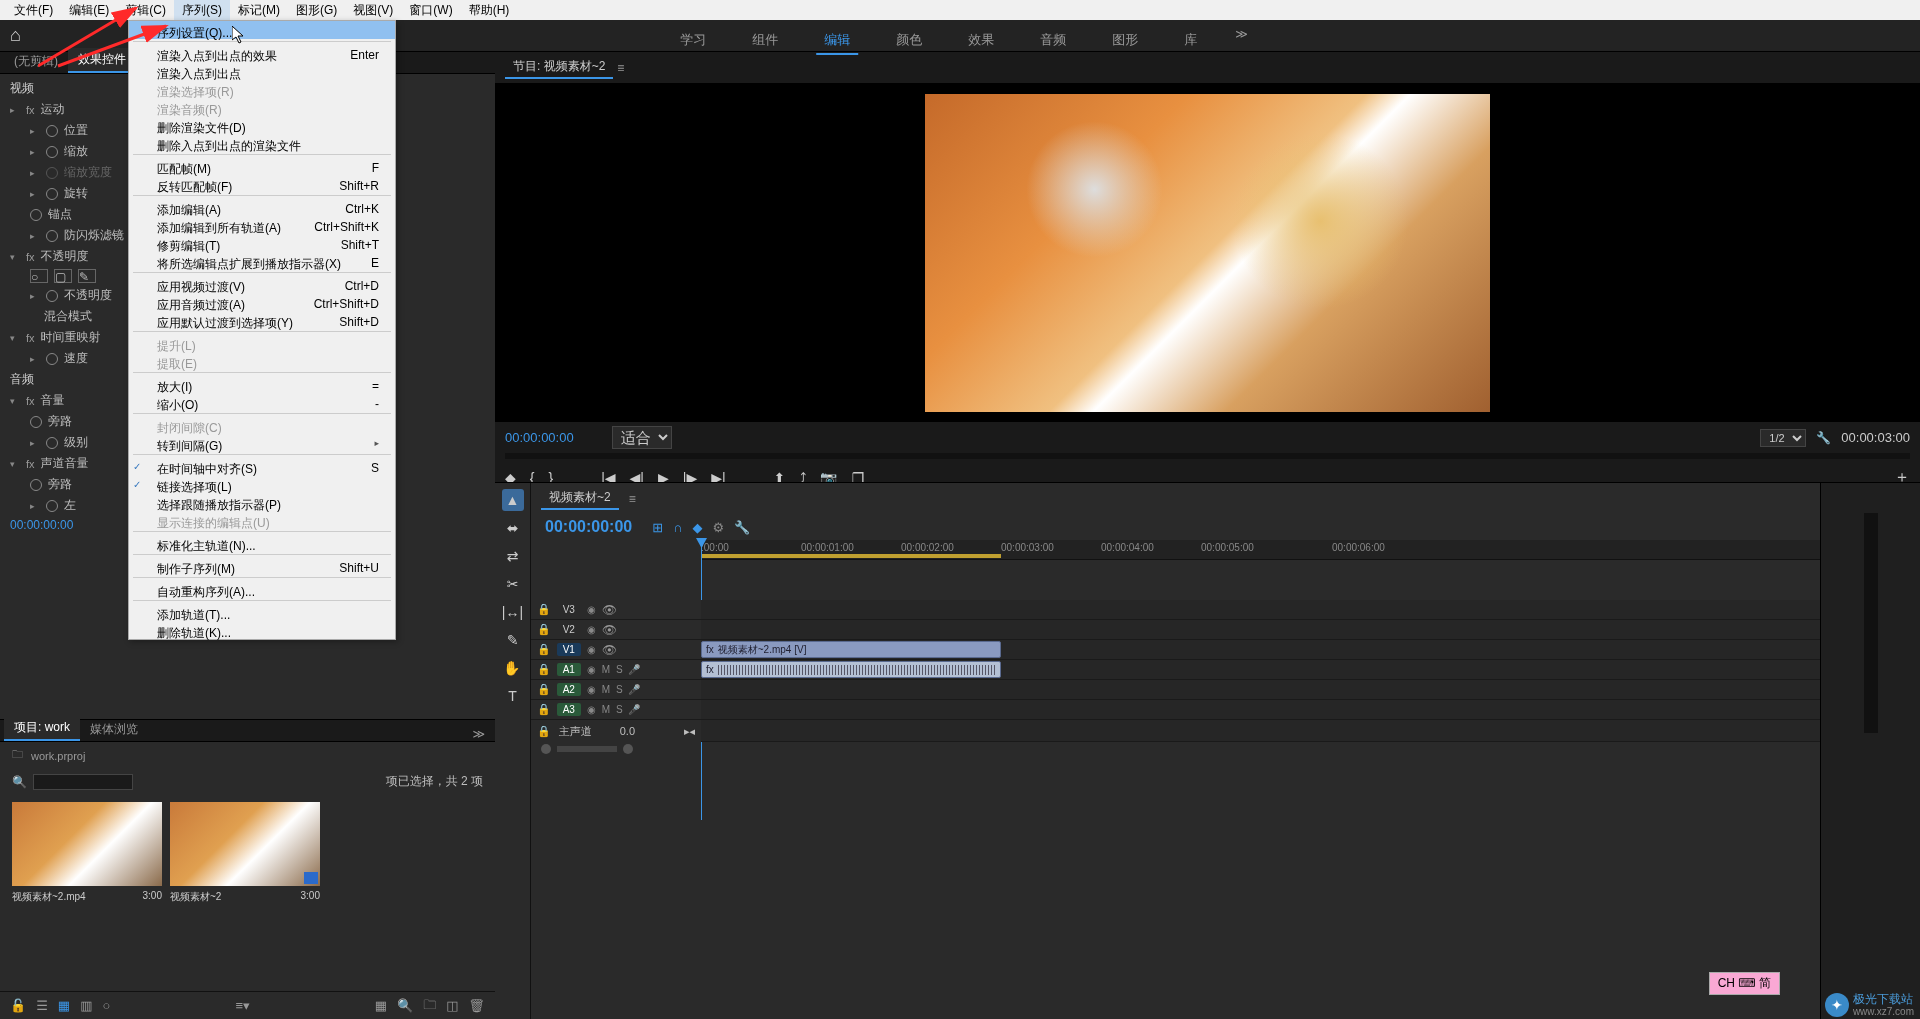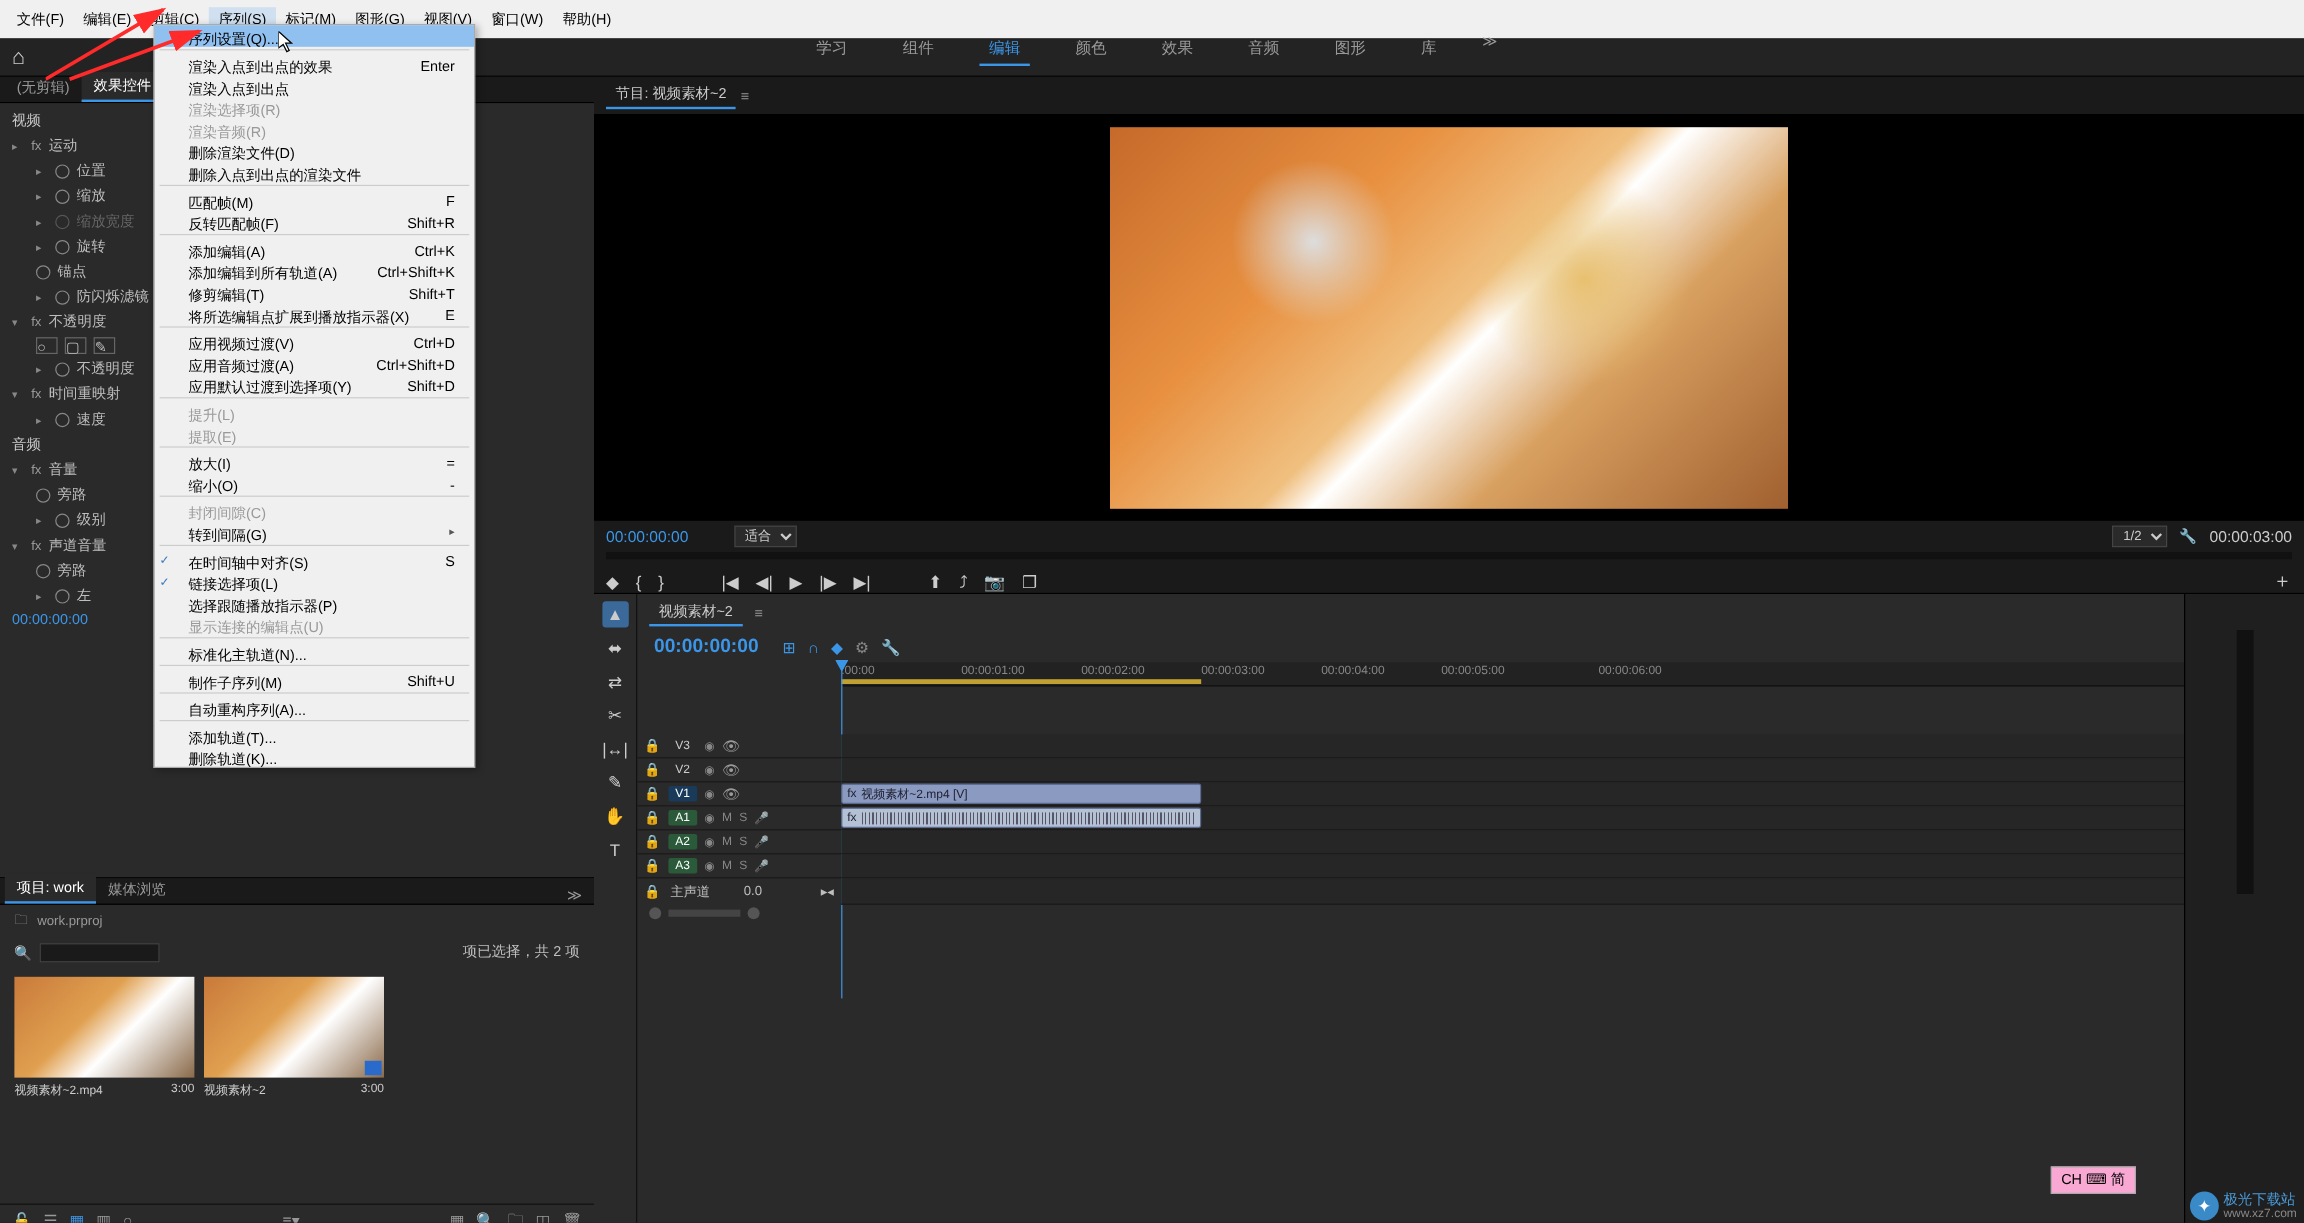--- a/index.html
+++ b/index.html
@@ -1,19 +1,19 @@
 <!DOCTYPE html>
 <html><head>
 <meta charset="utf-8">
 <style>
 * { margin: 0; padding: 0; box-sizing: border-box; font-family: "Microsoft YaHei", sans-serif; }
 body { background: #232323; color: #bebebe; font-size: 12px; overflow: hidden; width: 1920px; height: 1019px; position: relative; }
 
 
-.menubar { background: #f0f0f0; height: 32px; display: flex; align-items: center; padding: 0 6px; color: #000; }
+.menubar { background: #f0f0f0; height: 20px; display: flex; align-items: center; padding: 0 6px; color: #000; }
 .menubar .mi { padding: 2px 8px; cursor: pointer; font-size: 12px; }
 .menubar .mi.active { background: #d0e0f0; }
 
 
 .toolbar { background: #232323; height: 32px; display: flex; align-items: center; padding: 0 10px; border-bottom: 1px solid #000; }
 .workspace-tabs { position: absolute; left: 50%; transform: translateX(-50%); display: flex; gap: 30px; top: 27px; }
 .workspace-tabs .wt { color: #999; cursor: pointer; font-size: 13px; padding: 4px 8px; }
 .workspace-tabs .wt.active { color: #3b96e8; border-bottom: 2px solid #3b96e8; }
 .workspace-tabs .more { color: #999; cursor: pointer; }
 
@@ -79,21 +79,21 @@
 .program-video { flex: 1; display: flex; justify-content: center; align-items: center; background: #000; }
 .video-frame { width: 565px; height: 318px; background: 
   radial-gradient(circle at 30% 30%, #ddd 0%, transparent 15%),
   radial-gradient(circle at 70% 40%, #e8c070 0%, transparent 20%),
   linear-gradient(135deg, #c56a2a 0%, #e89040 30%, #f0c080 50%, #fff 55%, #d8a060 70%, #a06030 100%);
   position: relative; }
 .program-controls { height: 60px; padding: 4px 10px; }
 .pc-row1 { display: flex; align-items: center; gap: 8px; font-size: 12px; }
 .pc-tc { color: #3b96e8; font-size: 13px; }
 .pc-fit { margin-left: 30px; }
-.pc-fit select { background: #2a2a2a; color: #ccc; border: 1px solid #444; font-size: 11px; padding: 1px 4px; }
+.pc-fit select { background: #2a2a2a; color: #ccc; border: 1px solid #444; font-size: 15px; padding: 1px 4px; }
 .pc-right { margin-left: auto; display: flex; align-items: center; gap: 10px; }
 .pc-zoom select { background: #2a2a2a; color: #ccc; border: 1px solid #444; font-size: 11px; padding: 1px 4px; }
 .pc-wrench { color: #999; cursor: pointer; }
 .pc-dur { color: #ccc; font-size: 13px; }
 .pc-transport { display: flex; justify-content: center; gap: 14px; margin-top: 8px; align-items: center; }
 .pc-btn { color: #ccc; cursor: pointer; font-size: 14px; }
 .pc-add { margin-left: auto; color: #ccc; cursor: pointer; font-size: 16px; }
 
 
 .timeline-panel { flex: 1; background: #2a2a2a; display: flex; border-top: 1px solid #000; }
@@ -367,20 +367,23 @@
       <div class="ec-icon-row">
           <span class="ec-small-box">○</span>
           <span class="ec-small-box">▢</span>
           <span class="ec-small-box">✎</span>
         </div>
       <div class="ec-row" style="padding-left:30px;">
           <span class="ec-toggle">▸</span>
           <span class="ec-stopwatch"></span>
           <span class="ec-label">不透明度</span>
         </div>
+      <div class="ec-row" style="padding-left:44px;">
+          <span class="ec-label">混合模式</span>
+        </div>
       <div class="ec-row">
           <span class="ec-toggle">▾</span>
           <span class="ec-fx">fx</span>
           <span class="ec-label">时间重映射</span>
         </div>
       <div class="ec-row" style="padding-left:30px;">
           <span class="ec-toggle">▸</span>
           <span class="ec-stopwatch"></span>
           <span class="ec-label">速度</span>
         </div>

